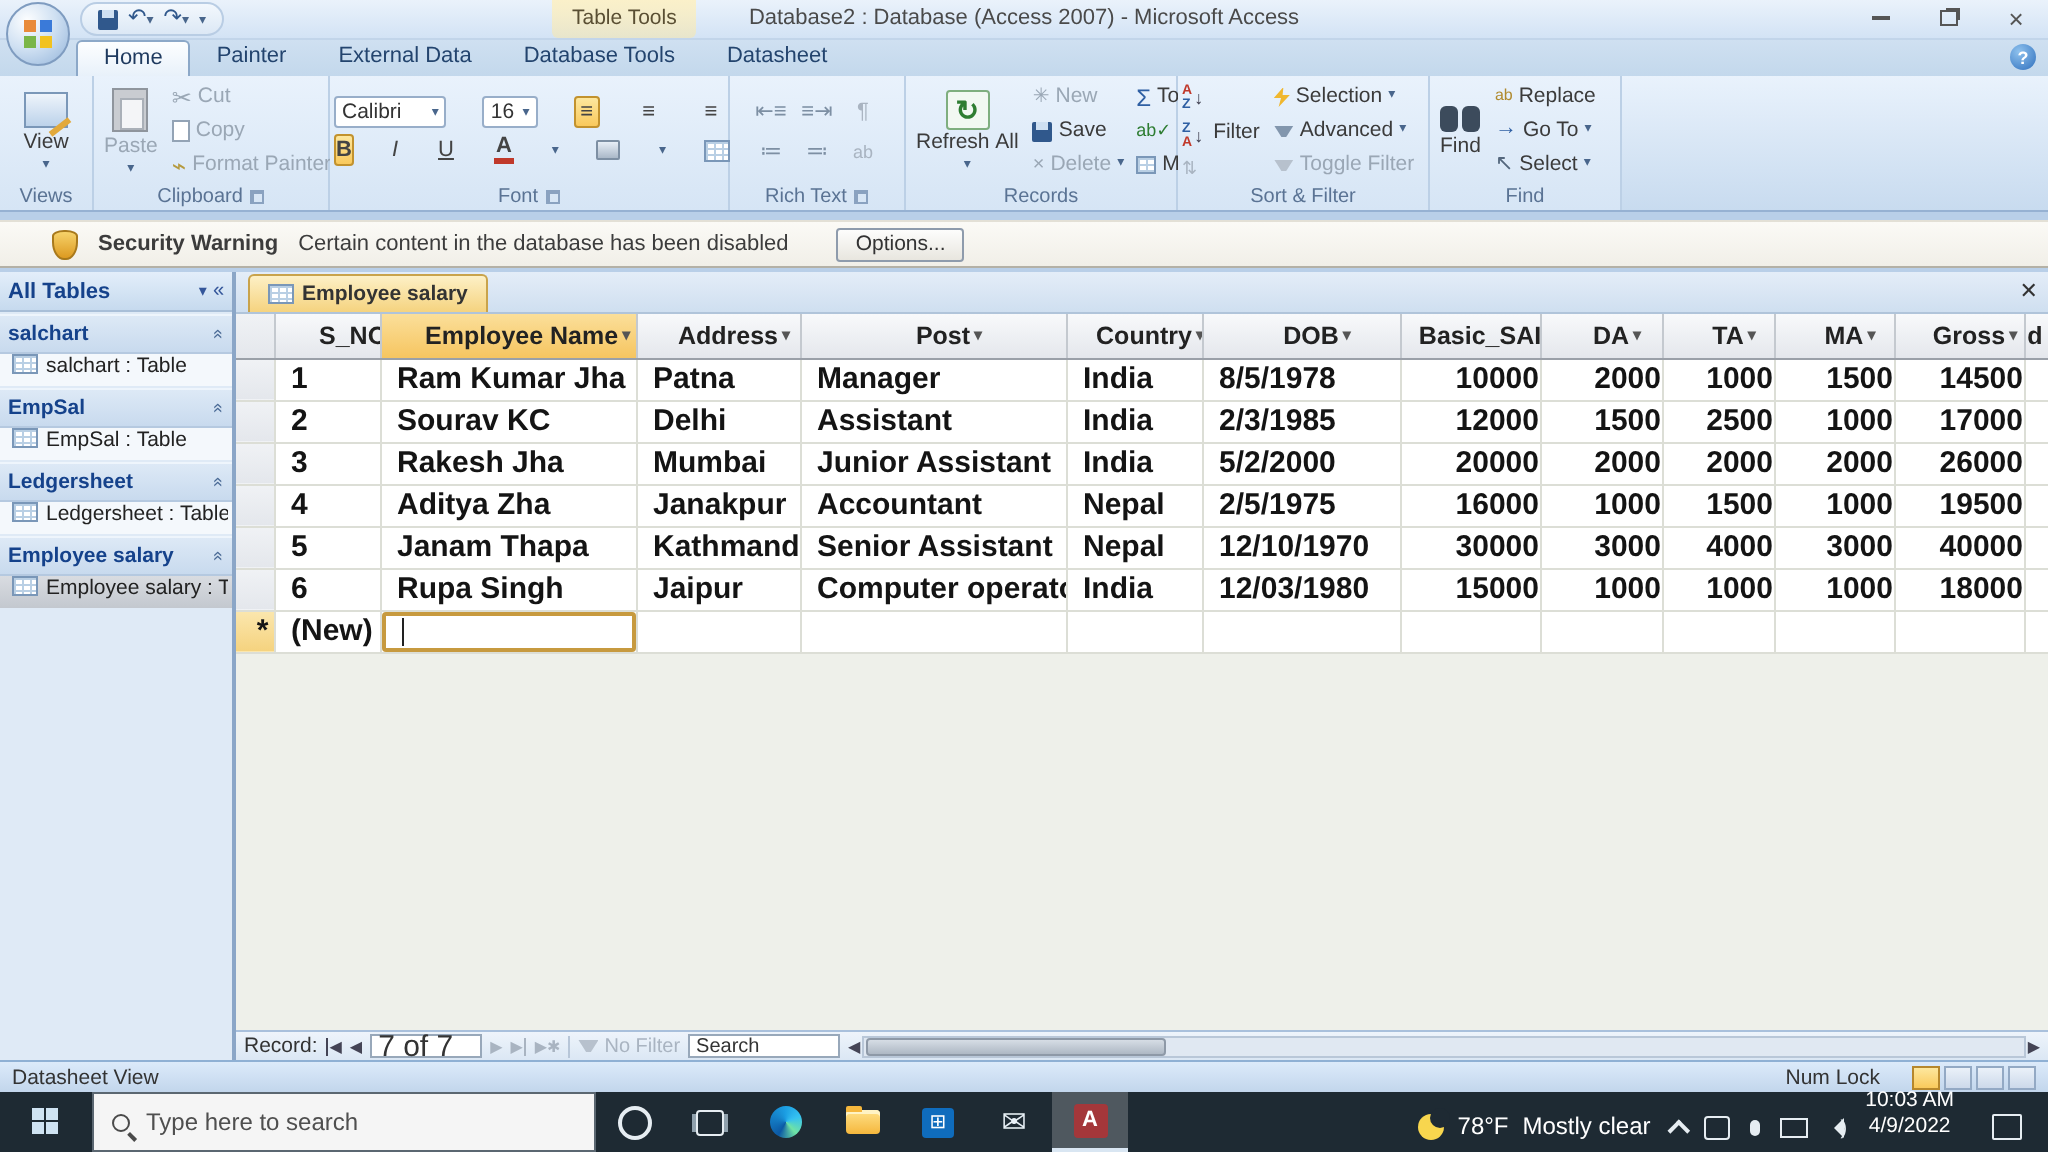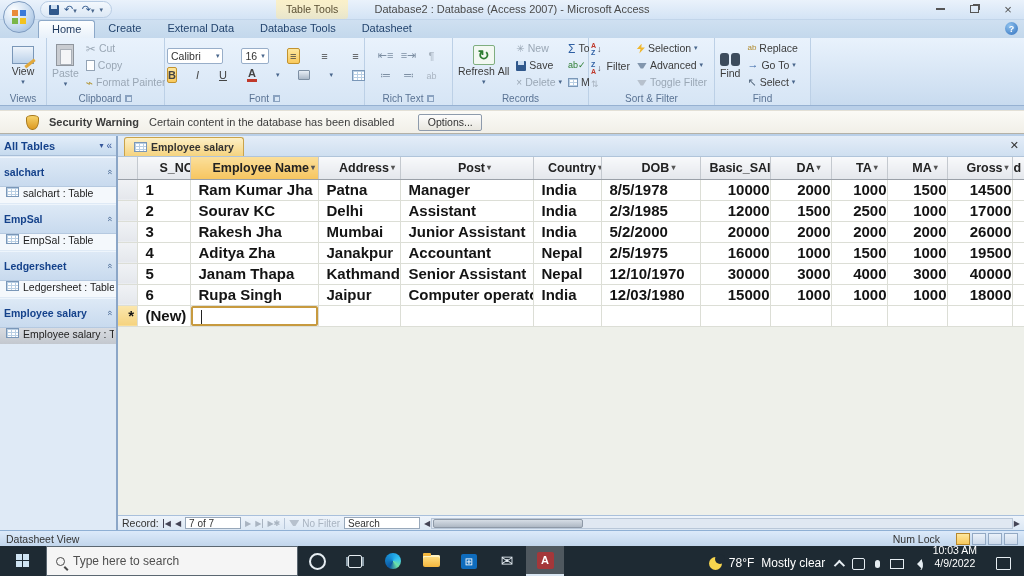--- a/index.html
+++ b/index.html
@@ -103,21 +103,21 @@
     border:1px solid #8e9bac; border-radius:2px; display:flex; align-items:center; justify-content:center; }
 
   
   .main { position:absolute; left:0; top:136px; width:1024px; height:394px; display:flex; }
   .navpane { width:118px; height:100%; background:#dfeaf6; border-right:2px solid #8ba6c7; display:flex; flex-direction:column; }
   .np-header { height:20px; background:linear-gradient(#e3eefa,#c6daee); border-bottom:1px solid #a9bfd8;
     display:flex; align-items:center; gap:3px; padding:0 4px; }
   .np-title { font-size:11px; font-weight:bold; color:#15428b; flex:1; }
   .np-arr { font-size:8px; color:#34569a; }
   .np-collapse { font-size:10px; color:#34569a; }
-  .nav-gh { height:30px; margin-top:1px; background:linear-gradient(#dde9f6,#c8daee); border-top:1px solid #eef5fc;
+  .nav-gh { height:20px; margin-top:1px; background:linear-gradient(#dde9f6,#c8daee); border-top:1px solid #eef5fc;
     border-bottom:1px solid #b5c9e0; display:flex; align-items:center; padding:0 4px; }
   .nav-gh-label { flex:1; font-size:10.5px; font-weight:bold; color:#15428b; white-space:nowrap; overflow:hidden; }
   .chev { font-size:9px; color:#4a6a96; transform:rotate(90deg); }
   .nav-item { height:16px; display:flex; align-items:flex-start; gap:4px; padding:0 2px 0 6px; background:#f4f8fc; }
   .nav-item.sel { background:linear-gradient(#d9dce1,#c3c8cf); }
   .nav-item-label { font-size:10.5px; color:#222; white-space:nowrap; overflow:hidden; }
   .tbl-ico { flex:none; width:13px; height:10px; border:1px solid #7a97b8; background:
     linear-gradient(#b9cfe4 1px, transparent 1px) 0 0/4px 3px,
     linear-gradient(90deg,#b9cfe4 1px, transparent 1px) 0 0/4px 3px, #fff; }
 
@@ -150,21 +150,21 @@
   td.active-cell { box-shadow:inset 0 0 0 2px #c79a3f; border-radius:2px; }
   .caret { display:inline-block; width:1px; height:14px; background:#222; margin-left:2px; vertical-align:middle; }
 
   
   .recnav { position:absolute; left:0; right:0; bottom:0; height:15px; background:linear-gradient(#eef4fb,#dbe7f4);
     border-top:1px solid #a9c0dc; display:flex; align-items:center; gap:4px; padding:0 4px; font-size:10.5px; color:#333; }
   .rn-btn { font-size:8px; color:#445; display:flex; align-items:center; }
   .rn-btn.dis { color:#a9b4c1; }
   .bar-l { border-left:1.5px solid currentColor; padding-left:1px; }
   .bar-r { border-right:1.5px solid currentColor; padding-right:1px; }
-  .rn-pos { width:56px; height:12px; background:#fff; border:1px solid #98a8ba; padding:0 3px; font-size:10px; display:flex; align-items:center; }
+  .rn-pos { width:56px; height:12px; background:#fff; border:1px solid #98a8ba; padding:0 3px; font-size:15px; display:flex; align-items:center; }
   .rn-sep { width:1px; height:11px; background:#b7c6d8; }
   .rn-filter { display:flex; align-items:center; gap:3px; color:#a9b4c1; font-size:10px; }
   .rn-search { width:76px; height:12px; border:1px solid #98a8ba; font-size:10px; padding:0 3px; font-family:"Liberation Sans",sans-serif; }
   .rn-search::placeholder { color:#333; opacity:1; }
   .hsb { flex:1; height:12px; display:flex; align-items:center; gap:1px; }
   .hsb-track { flex:1; height:11px; background:#e0e8f2; border:1px solid #b9c7d8; position:relative; }
   .hsb-thumb { position:absolute; left:1px; top:0; width:150px; height:9px; background:linear-gradient(#d6dde5,#aeb8c4);
     border:1px solid #8e99a7; border-radius:2px; }
 
   
@@ -248,21 +248,21 @@
     <span class="wc wc-max">
         <i></i>
       </span>
     <span class="wc wc-close">×</span>
   </div>
 </div>
 
 <div class="tabrow">
   <div id="ribbon-tabs">
       <div class="rtab active">Home</div>
-      <div class="rtab">Create</div>
+      <div class="rtab">Painter</div>
       <div class="rtab">External Data</div>
       <div class="rtab">Database Tools</div>
       <div class="rtab">Datasheet</div>
     </div>
   <span class="help-icon">?</span>
 </div>
 
 <div class="ribbon">
 
   <div class="rgroup" style="width:47px">

